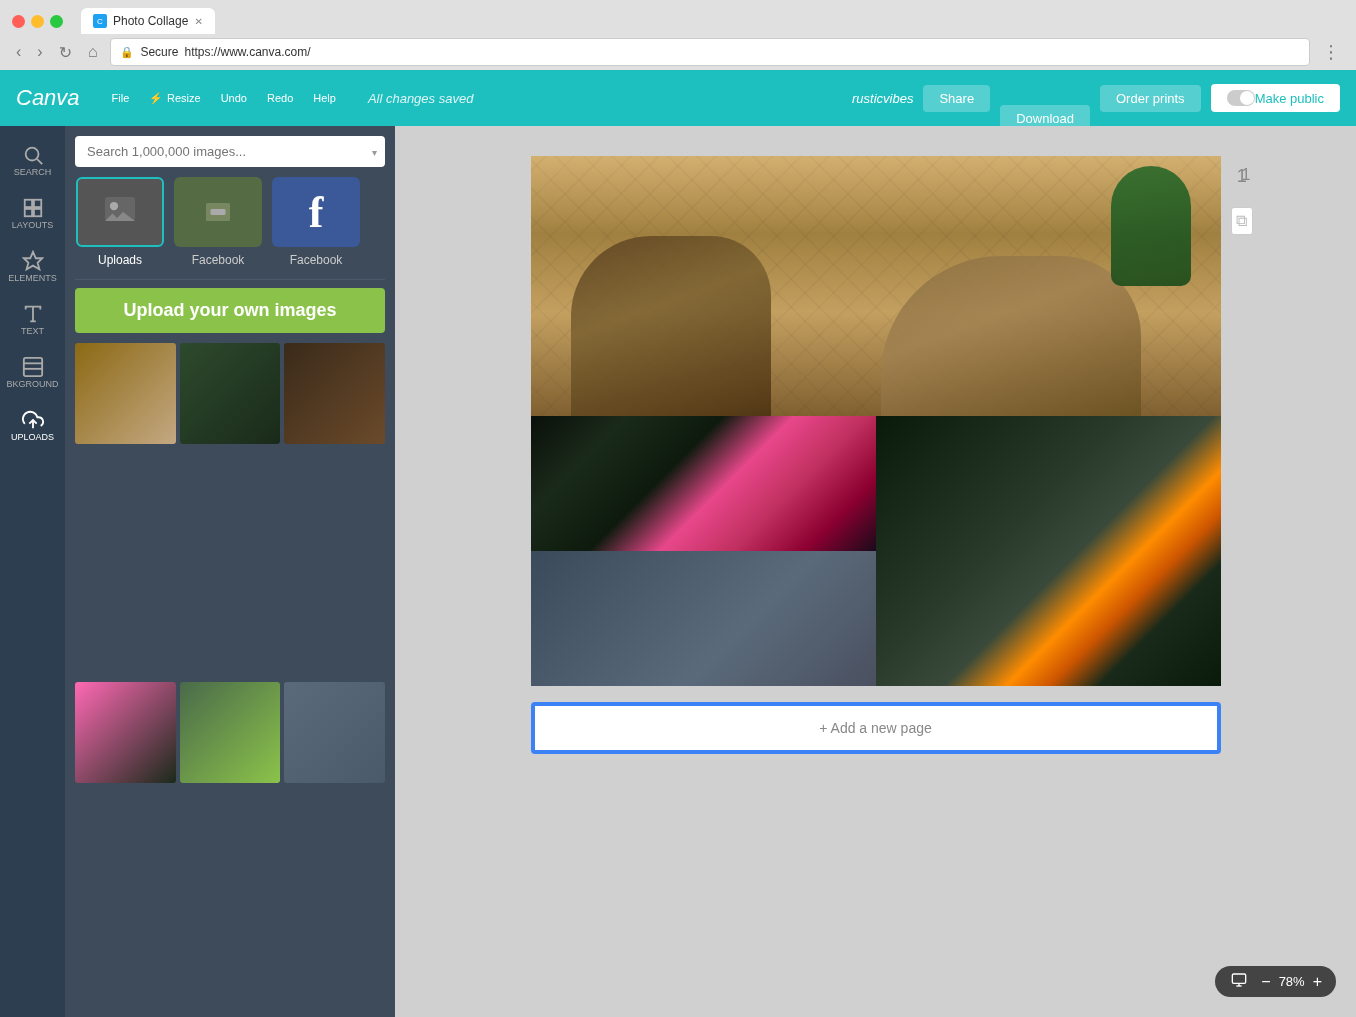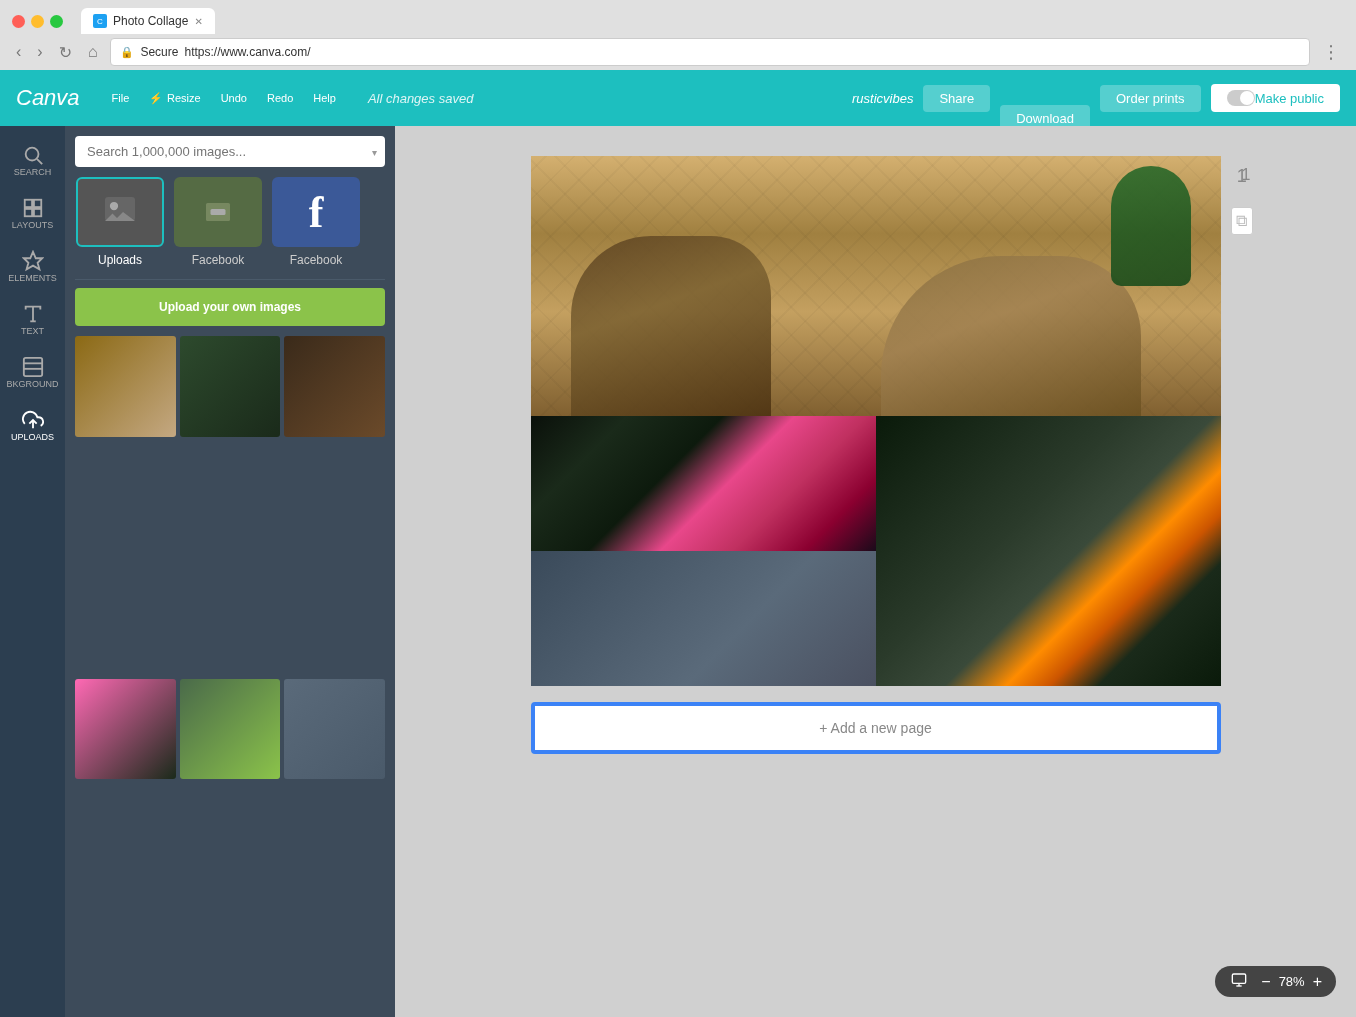--- a/index.html
+++ b/index.html
@@ -66,21 +66,21 @@
     .source-tab.active .source-tab-thumb { border-color: #1dbfbf; }
     .source-tab-label { color: #ccc; font-size: 12px; }
     .source-tab.active .source-tab-label { color: white; }
 
     .uploads-thumb { background: #555; position: relative; }
     .purchased-thumb { background: #556b44; }
     .facebook-thumb { background: #3b5998; font-size: 44px; color: white; font-weight: 700; font-family: serif; }
 
     .divider { height: 1px; background: #4a5a6a; margin: 4px 10px 8px; }
 
-    .upload-btn { margin: 0 10px 10px; background: #8bc34a; border: none; border-radius: 4px; color: white; font-size: 12px; font-weight: 600; padding: 12px; cursor: pointer; width: calc(100% - 20px); }
+    .upload-btn { margin: 0 10px 10px; background: #8bc34a; border: none; border-radius: 4px; color: white; font-size: 18px; font-weight: 600; padding: 12px; cursor: pointer; width: calc(100% - 20px); }
 
     .image-grid { display: grid; grid-template-columns: 1fr 1fr 1fr; gap: 4px; padding: 0 10px; flex: 1; overflow-y: auto; }
     .image-thumb { width: 100%; aspect-ratio: 1; border-radius: 3px; overflow: hidden; background: #555; cursor: pointer; }
 
     
     .canvas-area { flex: 1; background: #d0d0d0; display: flex; flex-direction: column; align-items: center; padding: 30px 20px; overflow-y: auto; position: relative; }
 
     .page-container { background: white; width: 690px; position: relative; }
 
     .collage-top { width: 100%; height: 260px; background: #8b7355; overflow: hidden; }

